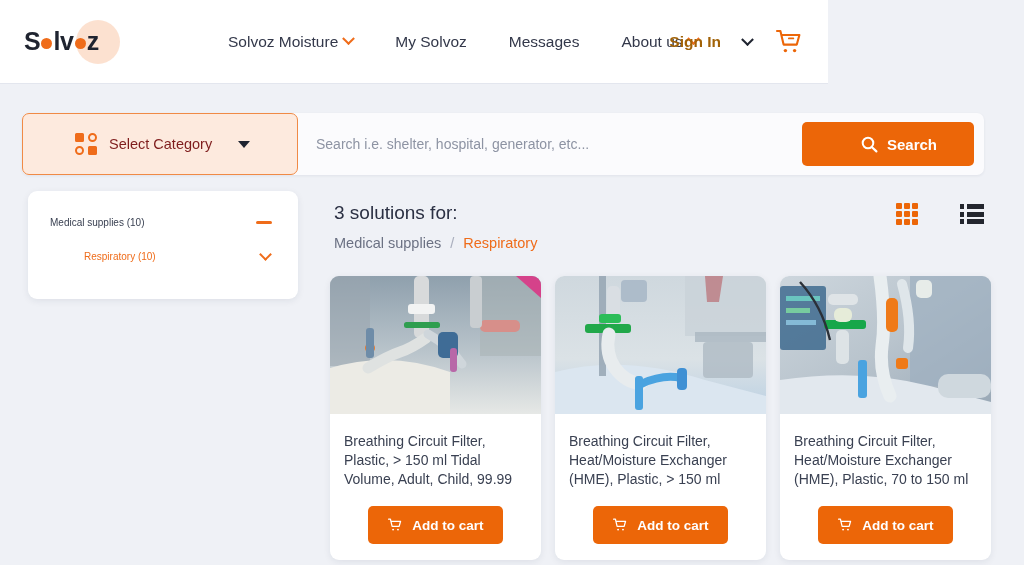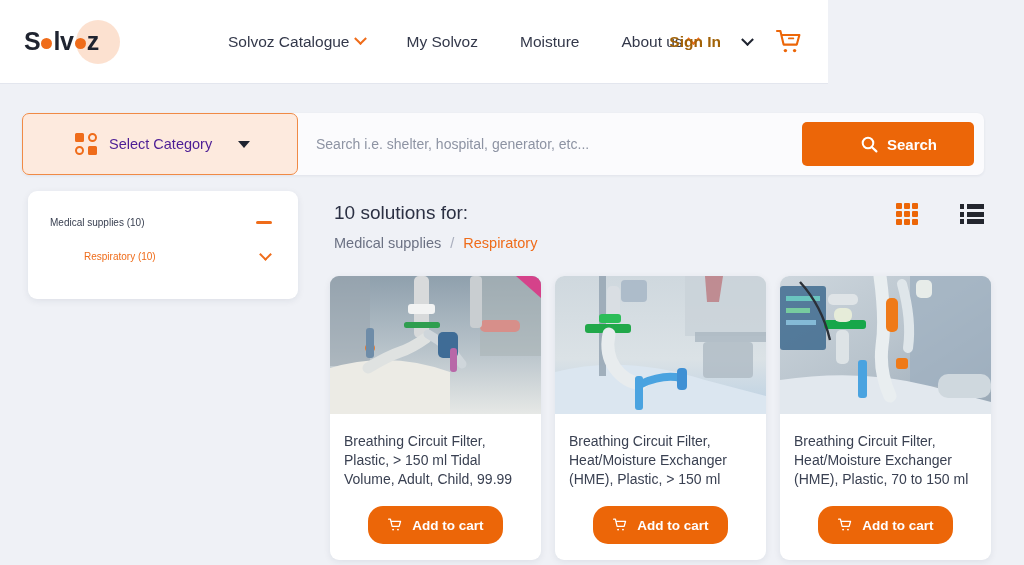--- a/index.html
+++ b/index.html
@@ -114,21 +114,21 @@
   }
   .cat-icon { width: 22px; height: 22px; position: relative; flex: 0 0 auto; }
   .cat-icon i {
     position: absolute; width: 9px; height: 9px;
     border: 2px solid #ef6c1a;
   }
   .cat-icon i.s1 { left: 0; top: 0; background: #ef6c1a; border-radius: 1.5px; }
   .cat-icon i.s2 { right: 0; top: 0; border-radius: 50%; }
   .cat-icon i.s3 { left: 0; bottom: 0; border-radius: 50%; }
   .cat-icon i.s4 { right: 0; bottom: 0; background: #ef6c1a; border-radius: 1.5px; }
-  .cat-label { font-size: 14.5px; color: #4c1d95; }
+  .cat-label { font-size: 14.5px; color: #7f1d1d; }
   .caret-down {
     width: 0; height: 0;
     border-left: 6px solid transparent;
     border-right: 6px solid transparent;
     border-top: 7px solid #1f2430;
     margin-left: 14px;
   }
   .search-input {
     flex: 1 1 auto;
     height: 62px;
@@ -234,21 +234,21 @@
     font-size: 14px;
     line-height: 19px;
     color: #3a4152;
     height: 57px;
     overflow: hidden;
   }
   .add-btn {
     margin: 17px auto 0 auto;
     width: 135px; height: 38px;
     background: #ec6608;
-    border: none; border-radius: 15px;
+    border: none; border-radius: 5px;
     color: #ffffff;
     font-size: 13.5px; font-weight: bold;
     display: flex; align-items: center; justify-content: center; gap: 9px;
     cursor: pointer;
     font-family: "Liberation Sans", sans-serif;
   }
 </style>
 </head>
 <body>
 
@@ -256,28 +256,28 @@
 
   <div class="header">
 
     <div class="logo-wrap">
       <div class="logo-blob"></div>
       <div class="logo-text"><span>S</span><span class="dot"></span><span>lv</span><span class="dot"></span><span>z</span></div>
     </div>
 
     <div class="nav">
       <div class="nav-item">
-        <span>Solvoz Catalogue</span>
+        <span>Solvoz Moisture</span>
         <span class="chev"></span>
       </div>
       <div class="nav-item">
         <span>My Solvoz</span>
       </div>
       <div class="nav-item">
-        <span>Moisture</span>
+        <span>Messages</span>
       </div>
       <div class="nav-item">
         <span>About us</span>
         <span class="chev"></span>
       </div>
     </div>
 
     <div class="header-right">
       <span class="signin">Sign In</span>
       <span class="chev-dark"></span>
@@ -320,21 +320,21 @@
       <span class="filter-label">Medical supplies (10)</span>
       <span class="minus-icon"></span>
     </div>
     <div class="filter-row">
       <span class="filter-label sub">Respiratory (10)</span>
       <span class="chev-sm"></span>
     </div>
   </div>
 
   <div class="results-head">
-    <div class="results-title">10 solutions for:</div>
+    <div class="results-title">3 solutions for:</div>
     <div class="crumbs">
       <span>Medical supplies</span>
       <span class="sep">/</span>
       <span class="cur">Respiratory</span>
     </div>
   </div>
 
   <div class="view-toggle">
     <span class="grid-icon">
       <span></span>

